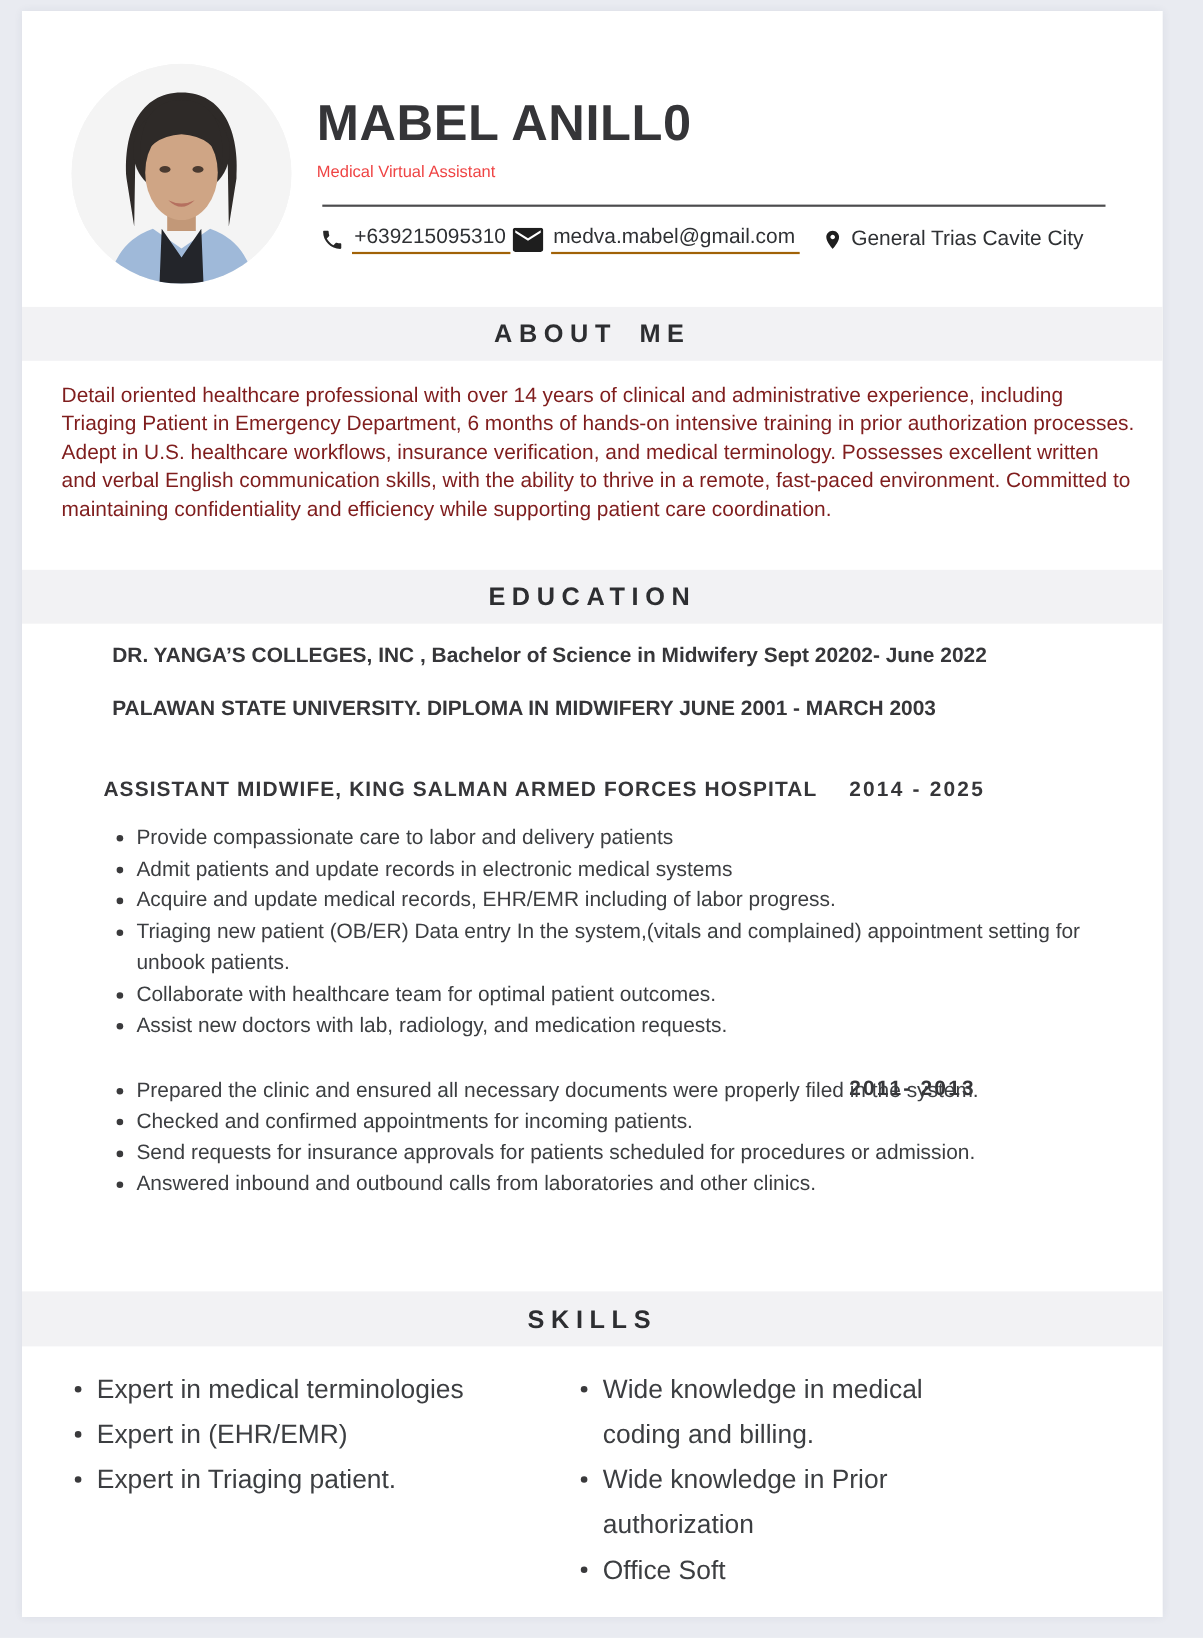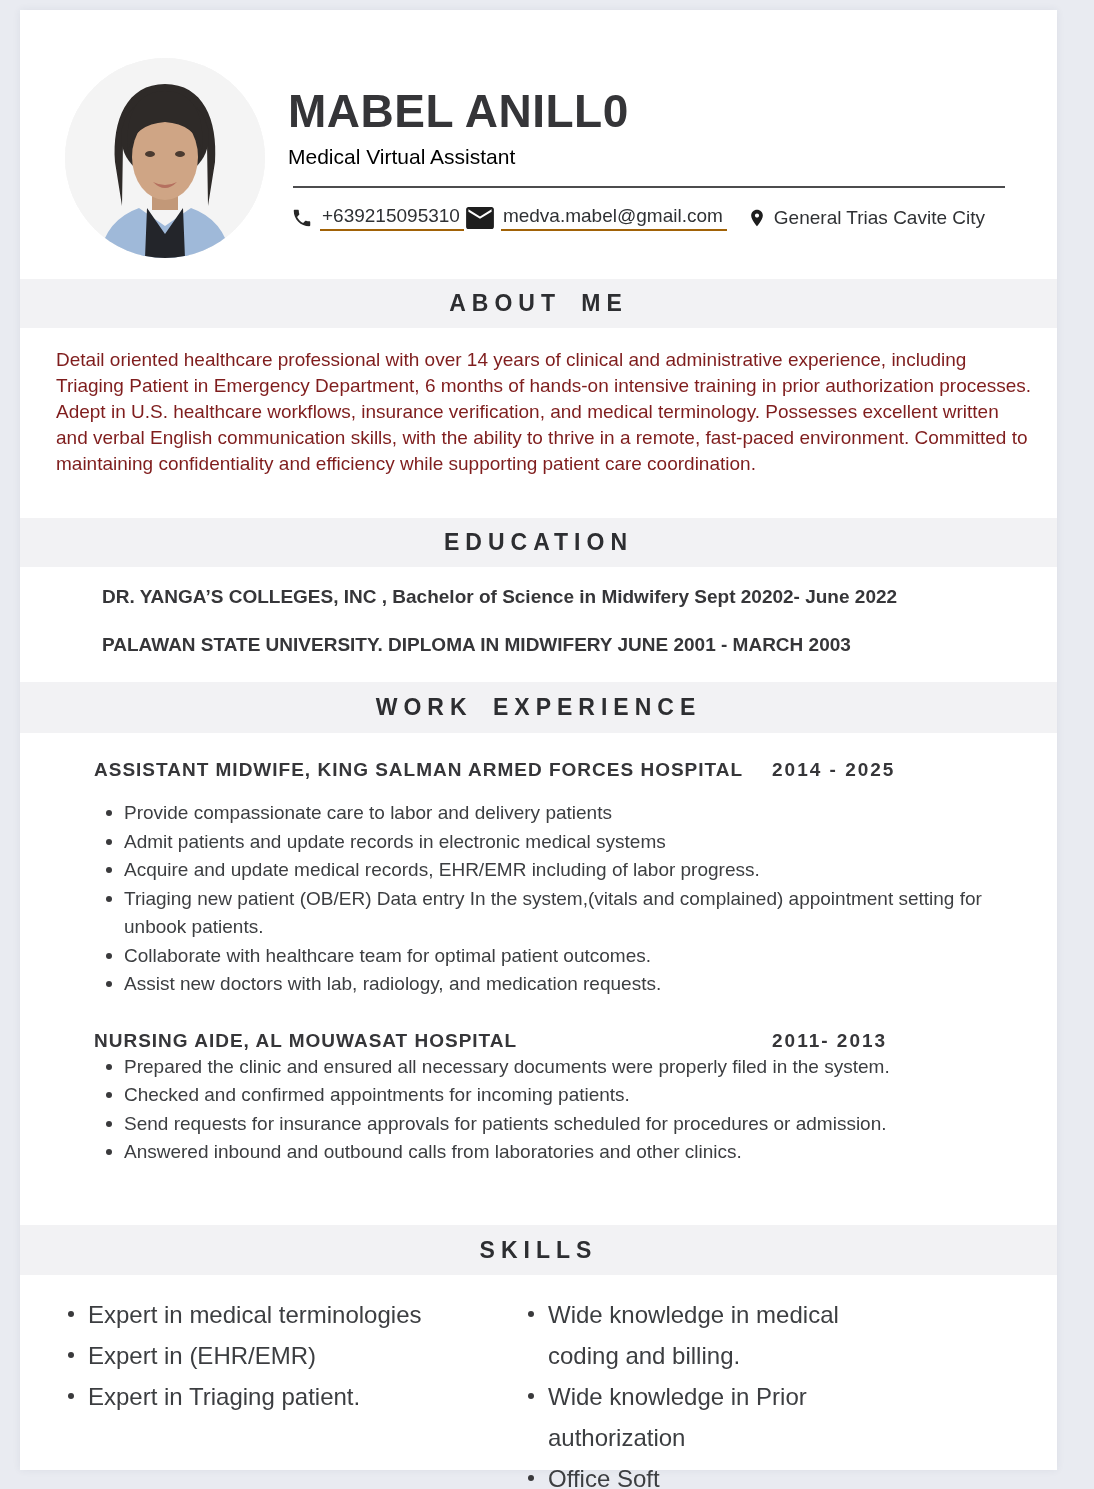--- a/index.html
+++ b/index.html
@@ -27,21 +27,21 @@
   }
   .avatar svg { display: block; width: 100%; height: 100%; }
   .header-right { position: absolute; left: 268px; top: 0; width: 730px; }
   .name {
     margin: 76px 0 0 0;
     font-size: 46px; line-height: 50px; font-weight: bold;
     letter-spacing: 0.5px; color: #353538;
   }
   .subtitle {
     margin-top: 8px;
-    font-size: 21px; line-height: 26px; color: #000000;
+    font-size: 15px; line-height: 26px; color: #ef4444;
   }
   .rule {
     margin: 16px 0 0 5px; width: 712px; height: 0;
     border-top: 2px solid #4c4c4e;
   }
   .contact-row {
     margin: 17px 0 0 3px;
     display: flex; align-items: center;
     font-size: 19px; color: #2f3134;
   }
@@ -177,40 +177,36 @@
   </div>
 
   <div class="band">
     <span class="band-title">EDUCATION</span>
   </div>
   <div class="edu-body">
     <div class="edu-item">DR. YANGA’S COLLEGES, INC , Bachelor of Science in Midwifery Sept 20202- June 2022</div>
     <div class="edu-item">PALAWAN STATE UNIVERSITY. DIPLOMA IN MIDWIFERY JUNE 2001 - MARCH 2003</div>
   </div>
 
-  <div class="band band-work">
-    <span class="band-title">WORK EXPERIENCE</span>
-  </div>
   <div class="work-body">
 
     <div class="job-head">
       <span>ASSISTANT MIDWIFE, KING SALMAN ARMED FORCES HOSPITAL</span>
       <span class="job-date">2014 - 2025</span>
     </div>
     <ul class="bullets">
       <li>Provide compassionate care to labor and delivery patients</li>
       <li>Admit patients and update records in electronic medical systems</li>
       <li>Acquire and update medical records, EHR/EMR including of labor progress.</li>
       <li>Triaging new patient (OB/ER) Data entry In the system,(vitals and complained) appointment setting for unbook patients.</li>
       <li>Collaborate with healthcare team for optimal patient outcomes.</li>
       <li>Assist new doctors with lab, radiology, and medication requests.</li>
     </ul>
 
     <div class="job-head second">
-      <span>NURSING AIDE, AL MOUWASAT HOSPITAL</span>
       <span class="job-date">2011- 2013</span>
     </div>
     <ul class="bullets second">
       <li>Prepared the clinic and ensured all necessary documents were properly filed in the system.</li>
       <li>Checked and confirmed appointments for incoming patients.</li>
       <li>Send requests for insurance approvals for patients scheduled for procedures or admission.</li>
       <li>Answered inbound and outbound calls from laboratories and other clinics.</li>
     </ul>
 
   </div>

